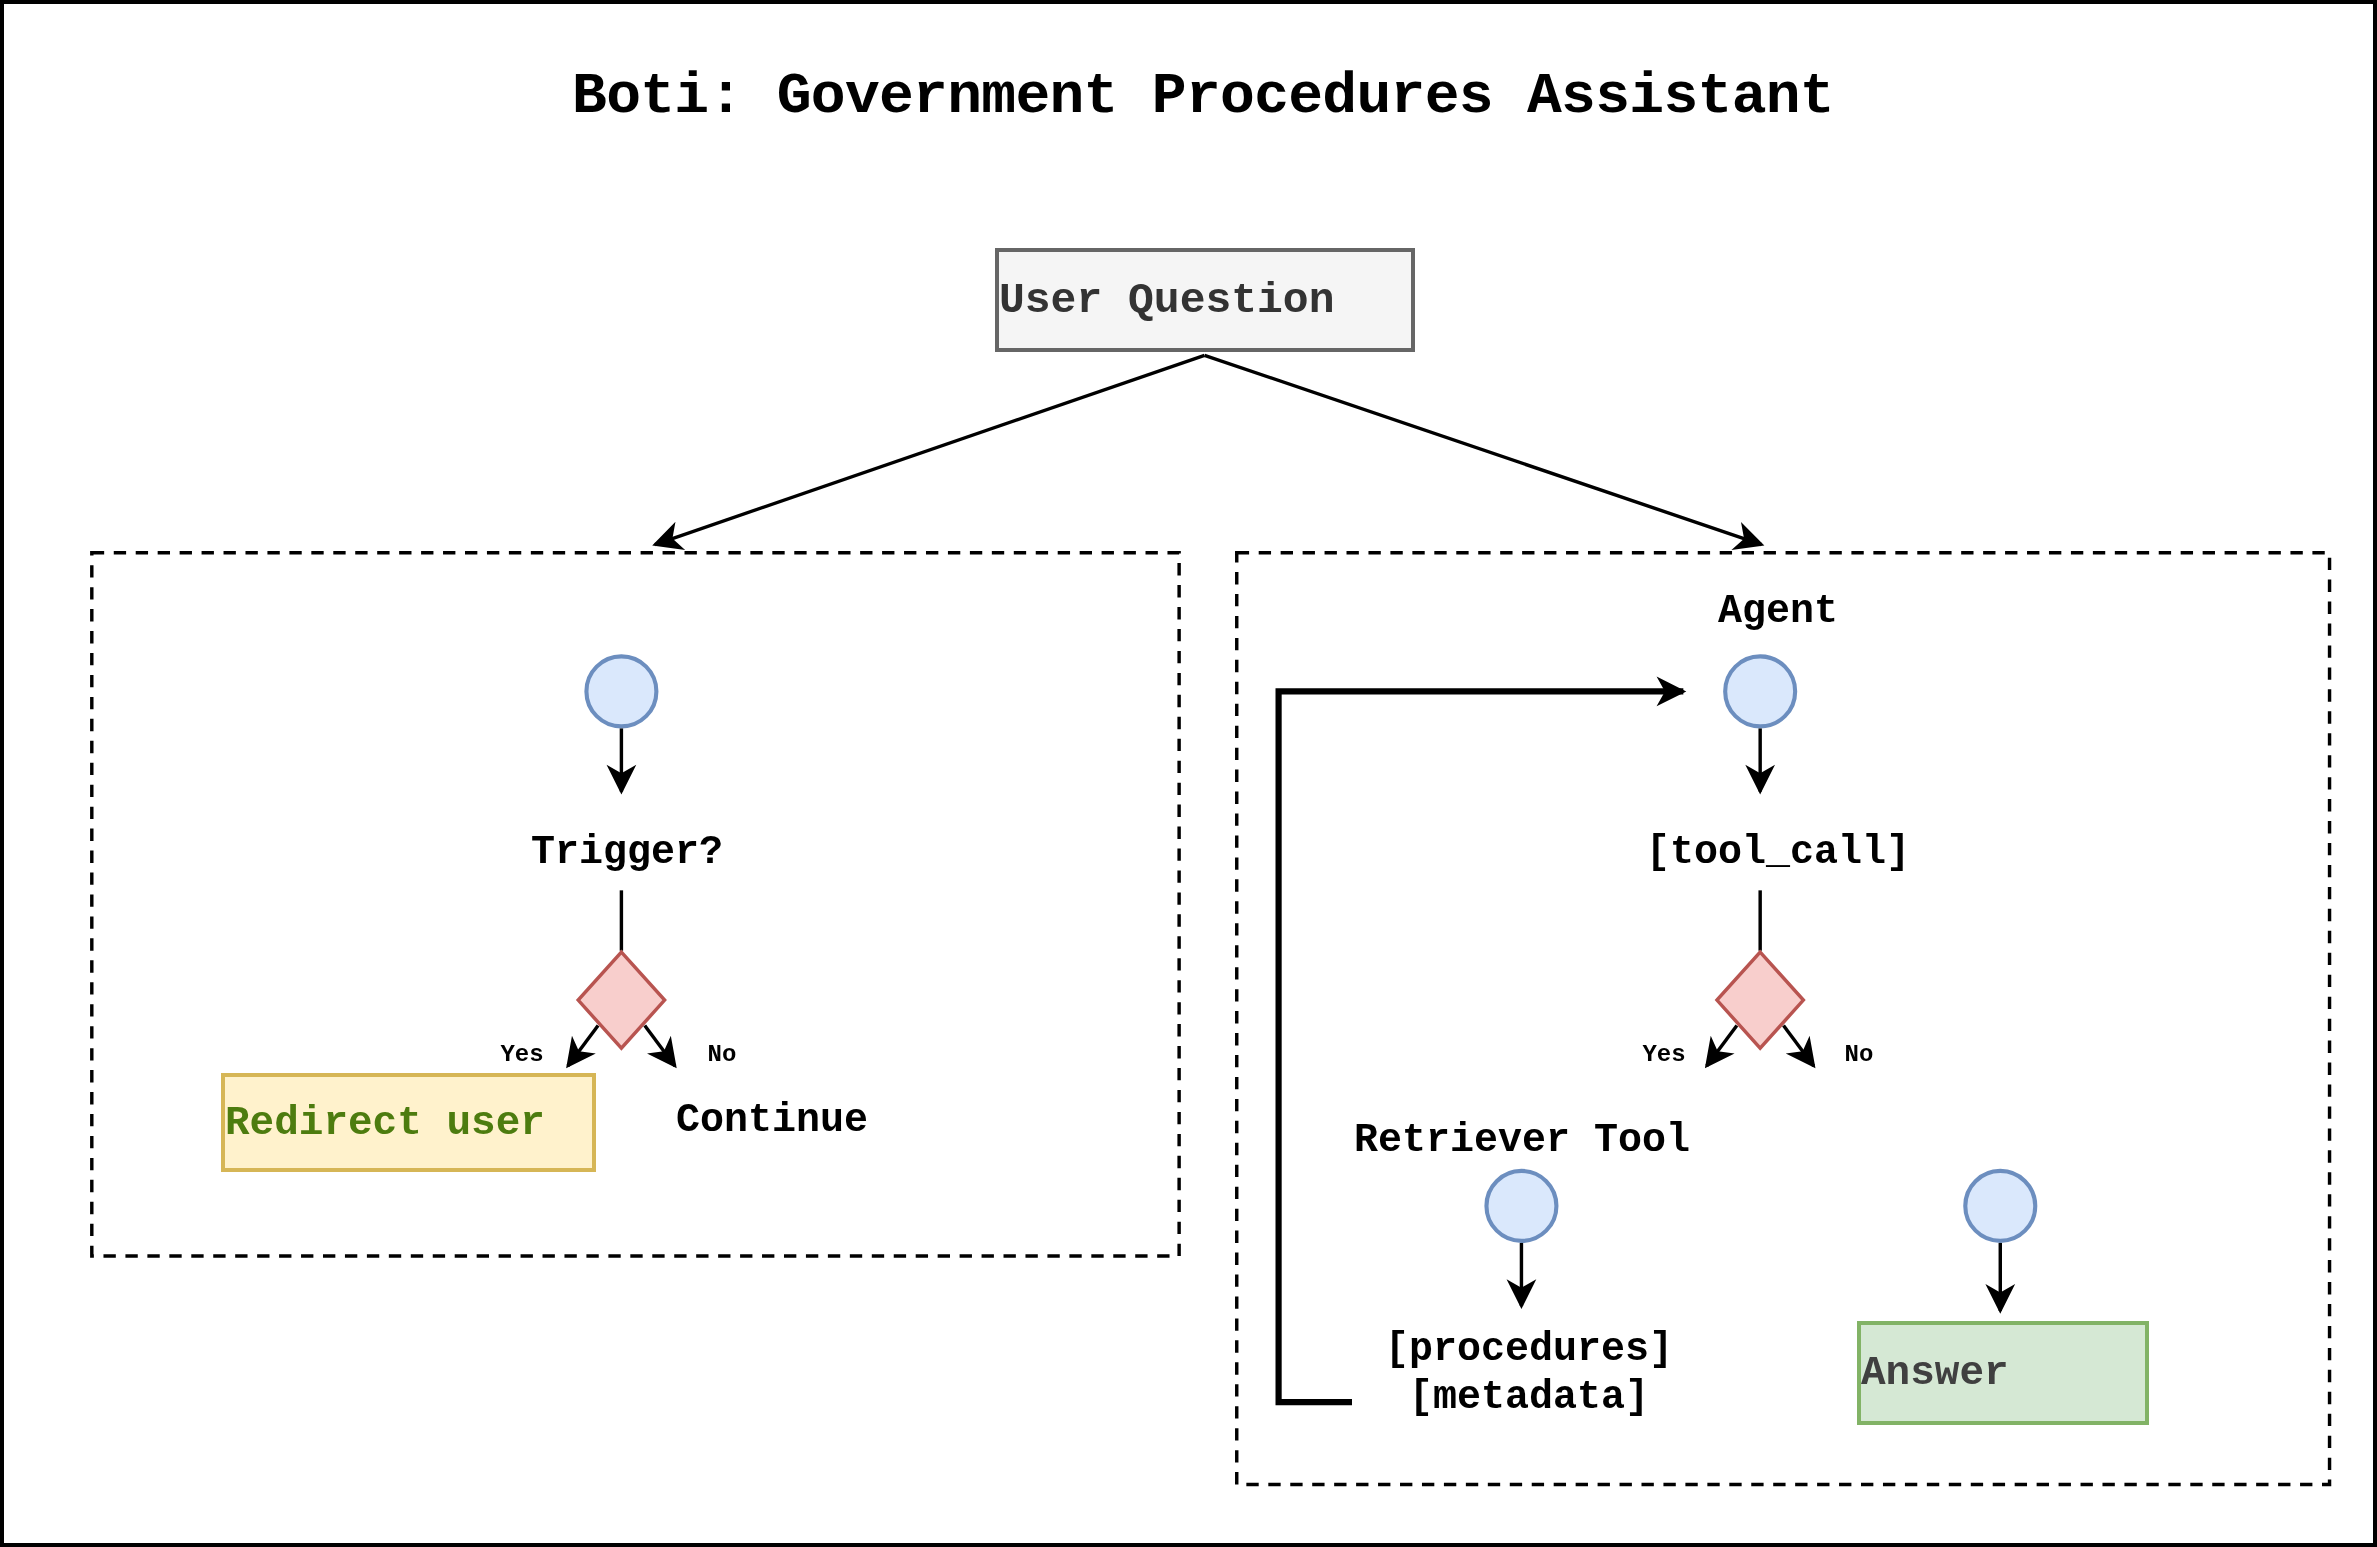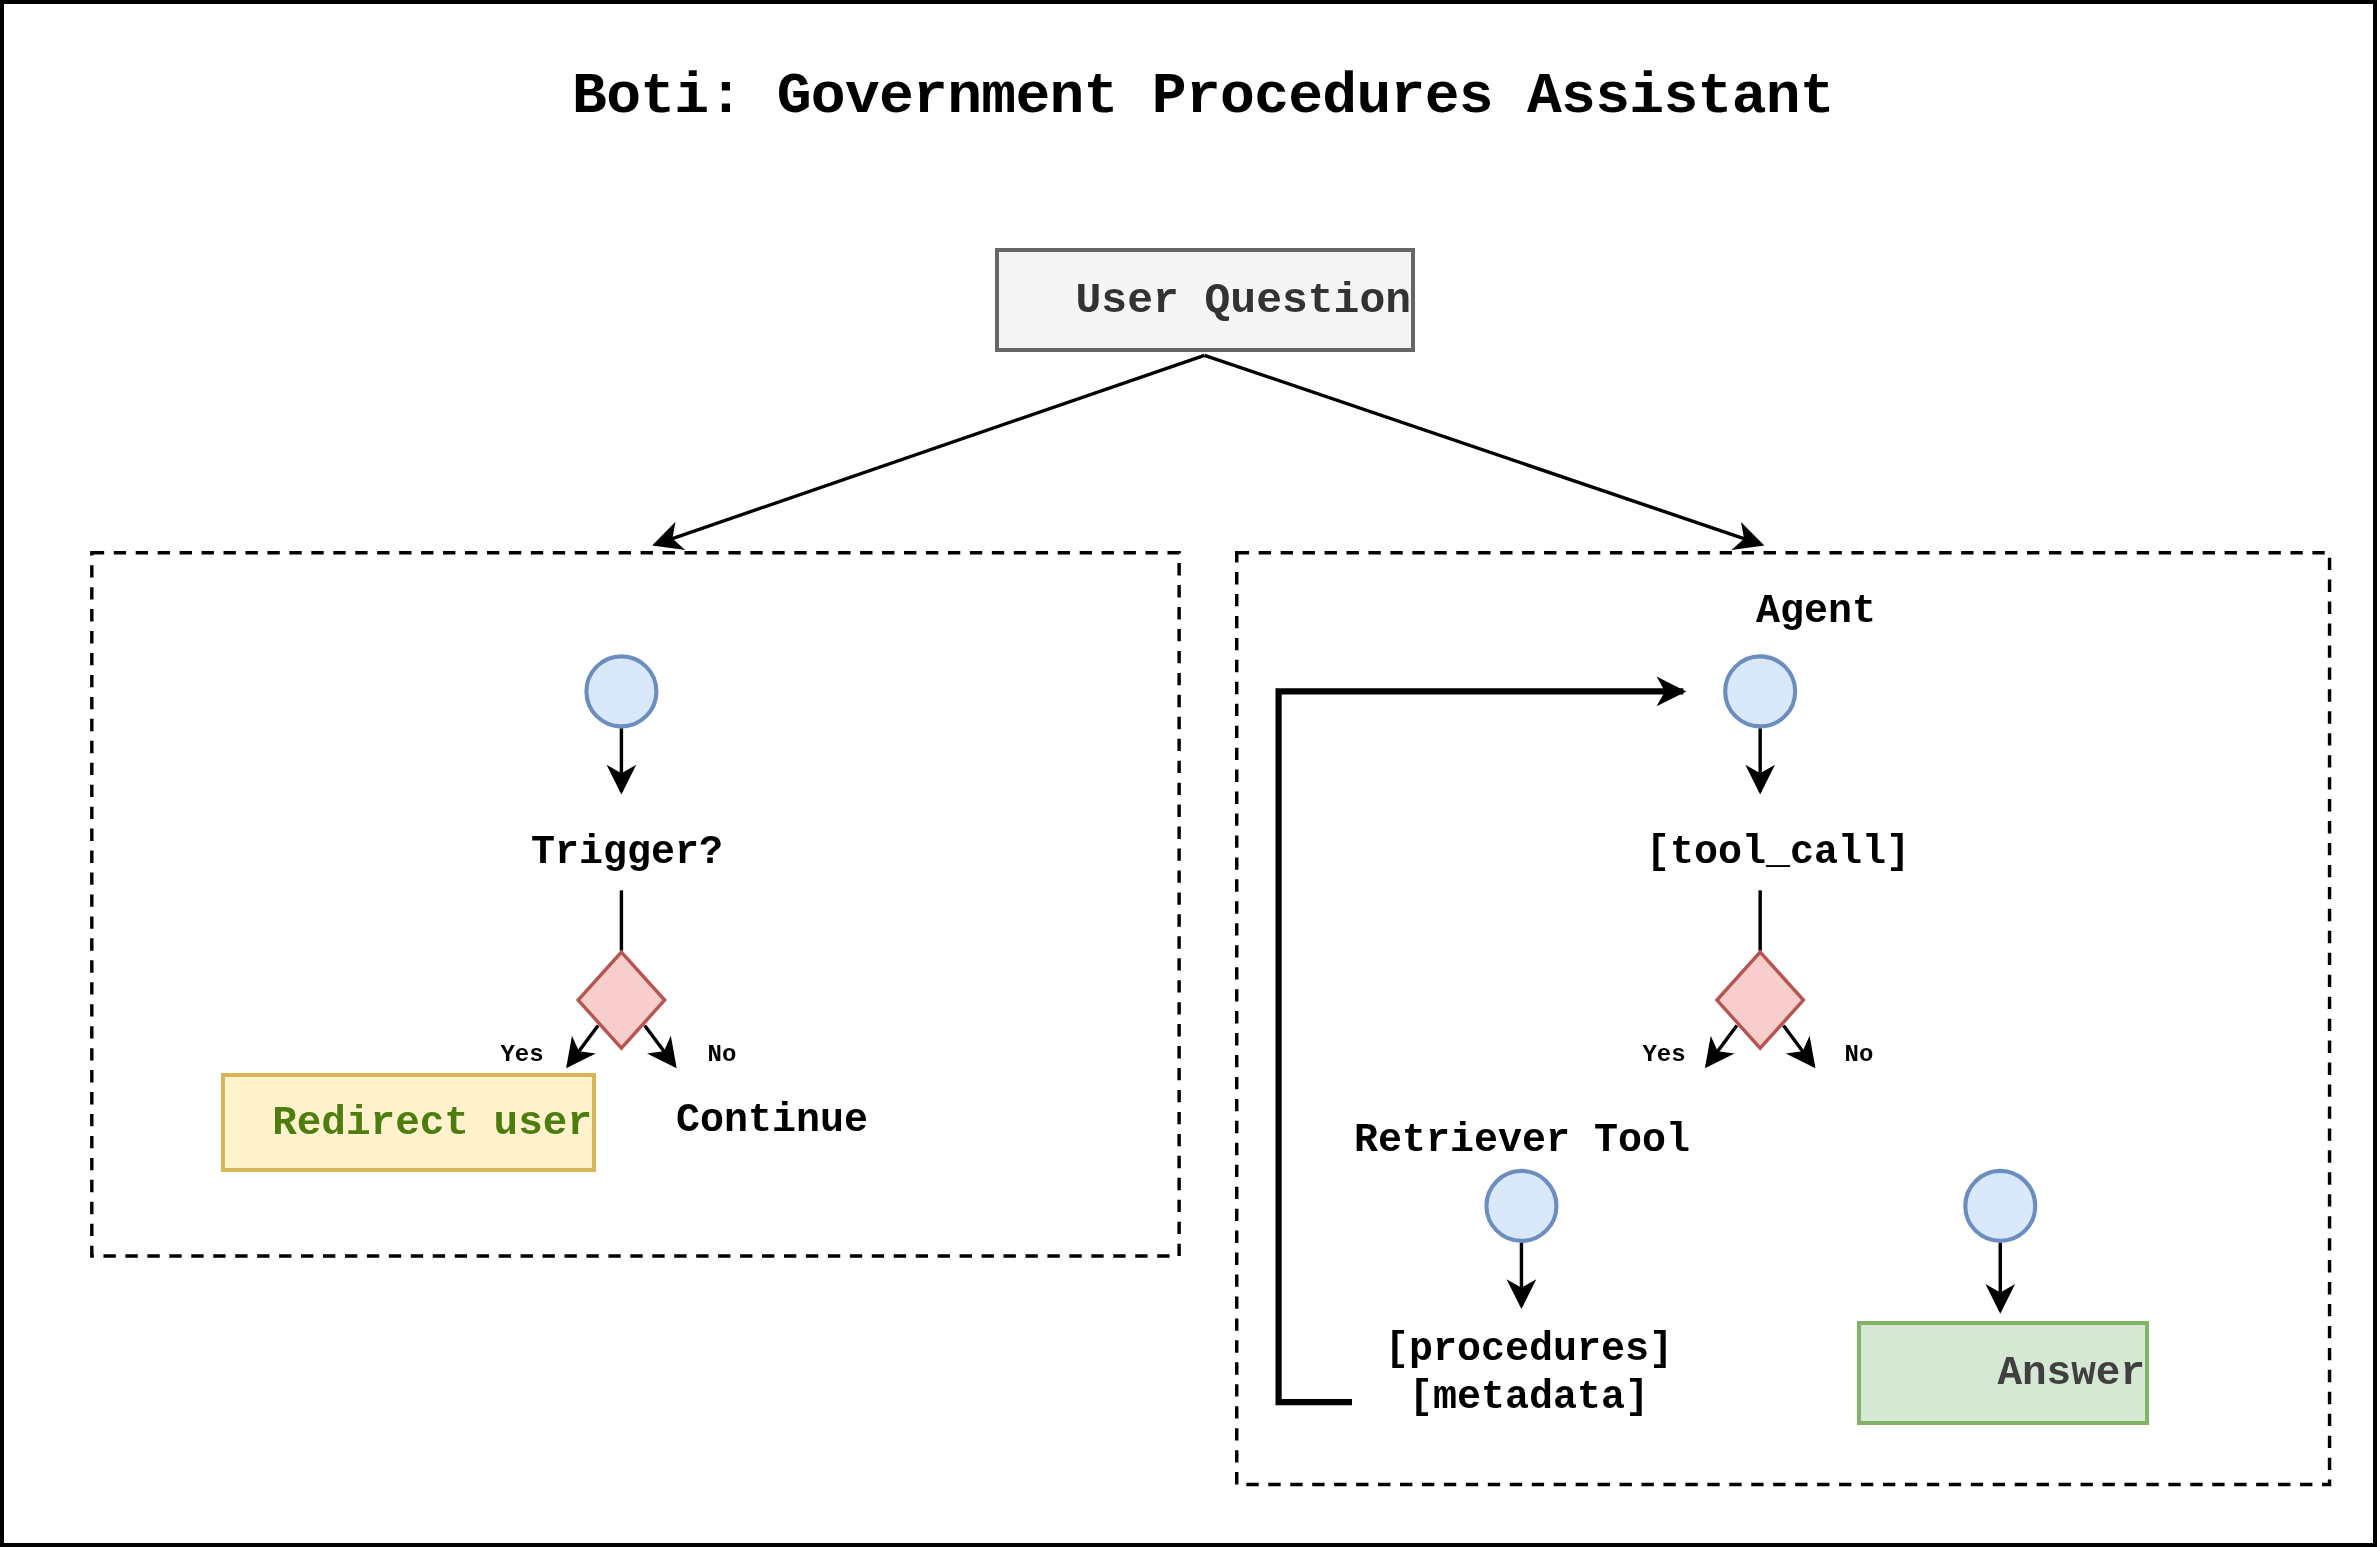--- a/index.html
+++ b/index.html
@@ -23,21 +23,21 @@
     line-height:1.15;
     text-align:center;
   }
   .title{font-size:58px;letter-spacing:-0.7px;}
   .node-label{font-size:40px;}
   .edge-label{font-size:24px;}
   .two-line{font-size:40px;line-height:48px;}
   .box{
     position:absolute;
     box-sizing:border-box;
-    display:flex;align-items:center;justify-content:flex-end;
+    display:flex;align-items:center;justify-content:flex-start;
     font-size:41px;font-weight:bold;
     text-align:center;white-space:nowrap;
   }
   .question-box{
     left:991px;top:244px;width:420px;height:104px;
     background:#f5f5f5;border:4.1px solid #666666;color:#333333;
     font-size:43px;
   }
   .redirect-box{
     left:217px;top:1069px;width:375px;height:99px;
@@ -96,21 +96,21 @@
   </div>
 
   <div class="lbl node-label" style="left:623px;top:849px;">Trigger?</div>
   <div class="lbl edge-label" style="left:518px;top:1051px;">Yes</div>
   <div class="lbl edge-label" style="left:718px;top:1051px;">No</div>
   <div class="box redirect-box">
     <span>Redirect user</span>
   </div>
   <div class="lbl node-label" style="left:768px;top:1117px;">Continue</div>
 
-  <div class="lbl node-label" style="left:1774px;top:608px;margin-left:38px;">Agent</div>
+  <div class="lbl node-label" style="left:1774px;top:608px;">Agent</div>
   <div class="lbl node-label" style="left:1774px;top:849px;">[tool_call]</div>
   <div class="lbl edge-label" style="left:1660px;top:1051px;">Yes</div>
   <div class="lbl edge-label" style="left:1855px;top:1051px;">No</div>
   <div class="lbl node-label" style="left:1518px;top:1117px;margin-top:20px;">Retriever Tool</div>
 
   <div class="lbl two-line" style="left:1525px;top:1370px;">
     <div>[procedures]</div>
     <div>[metadata]</div>
   </div>
 

